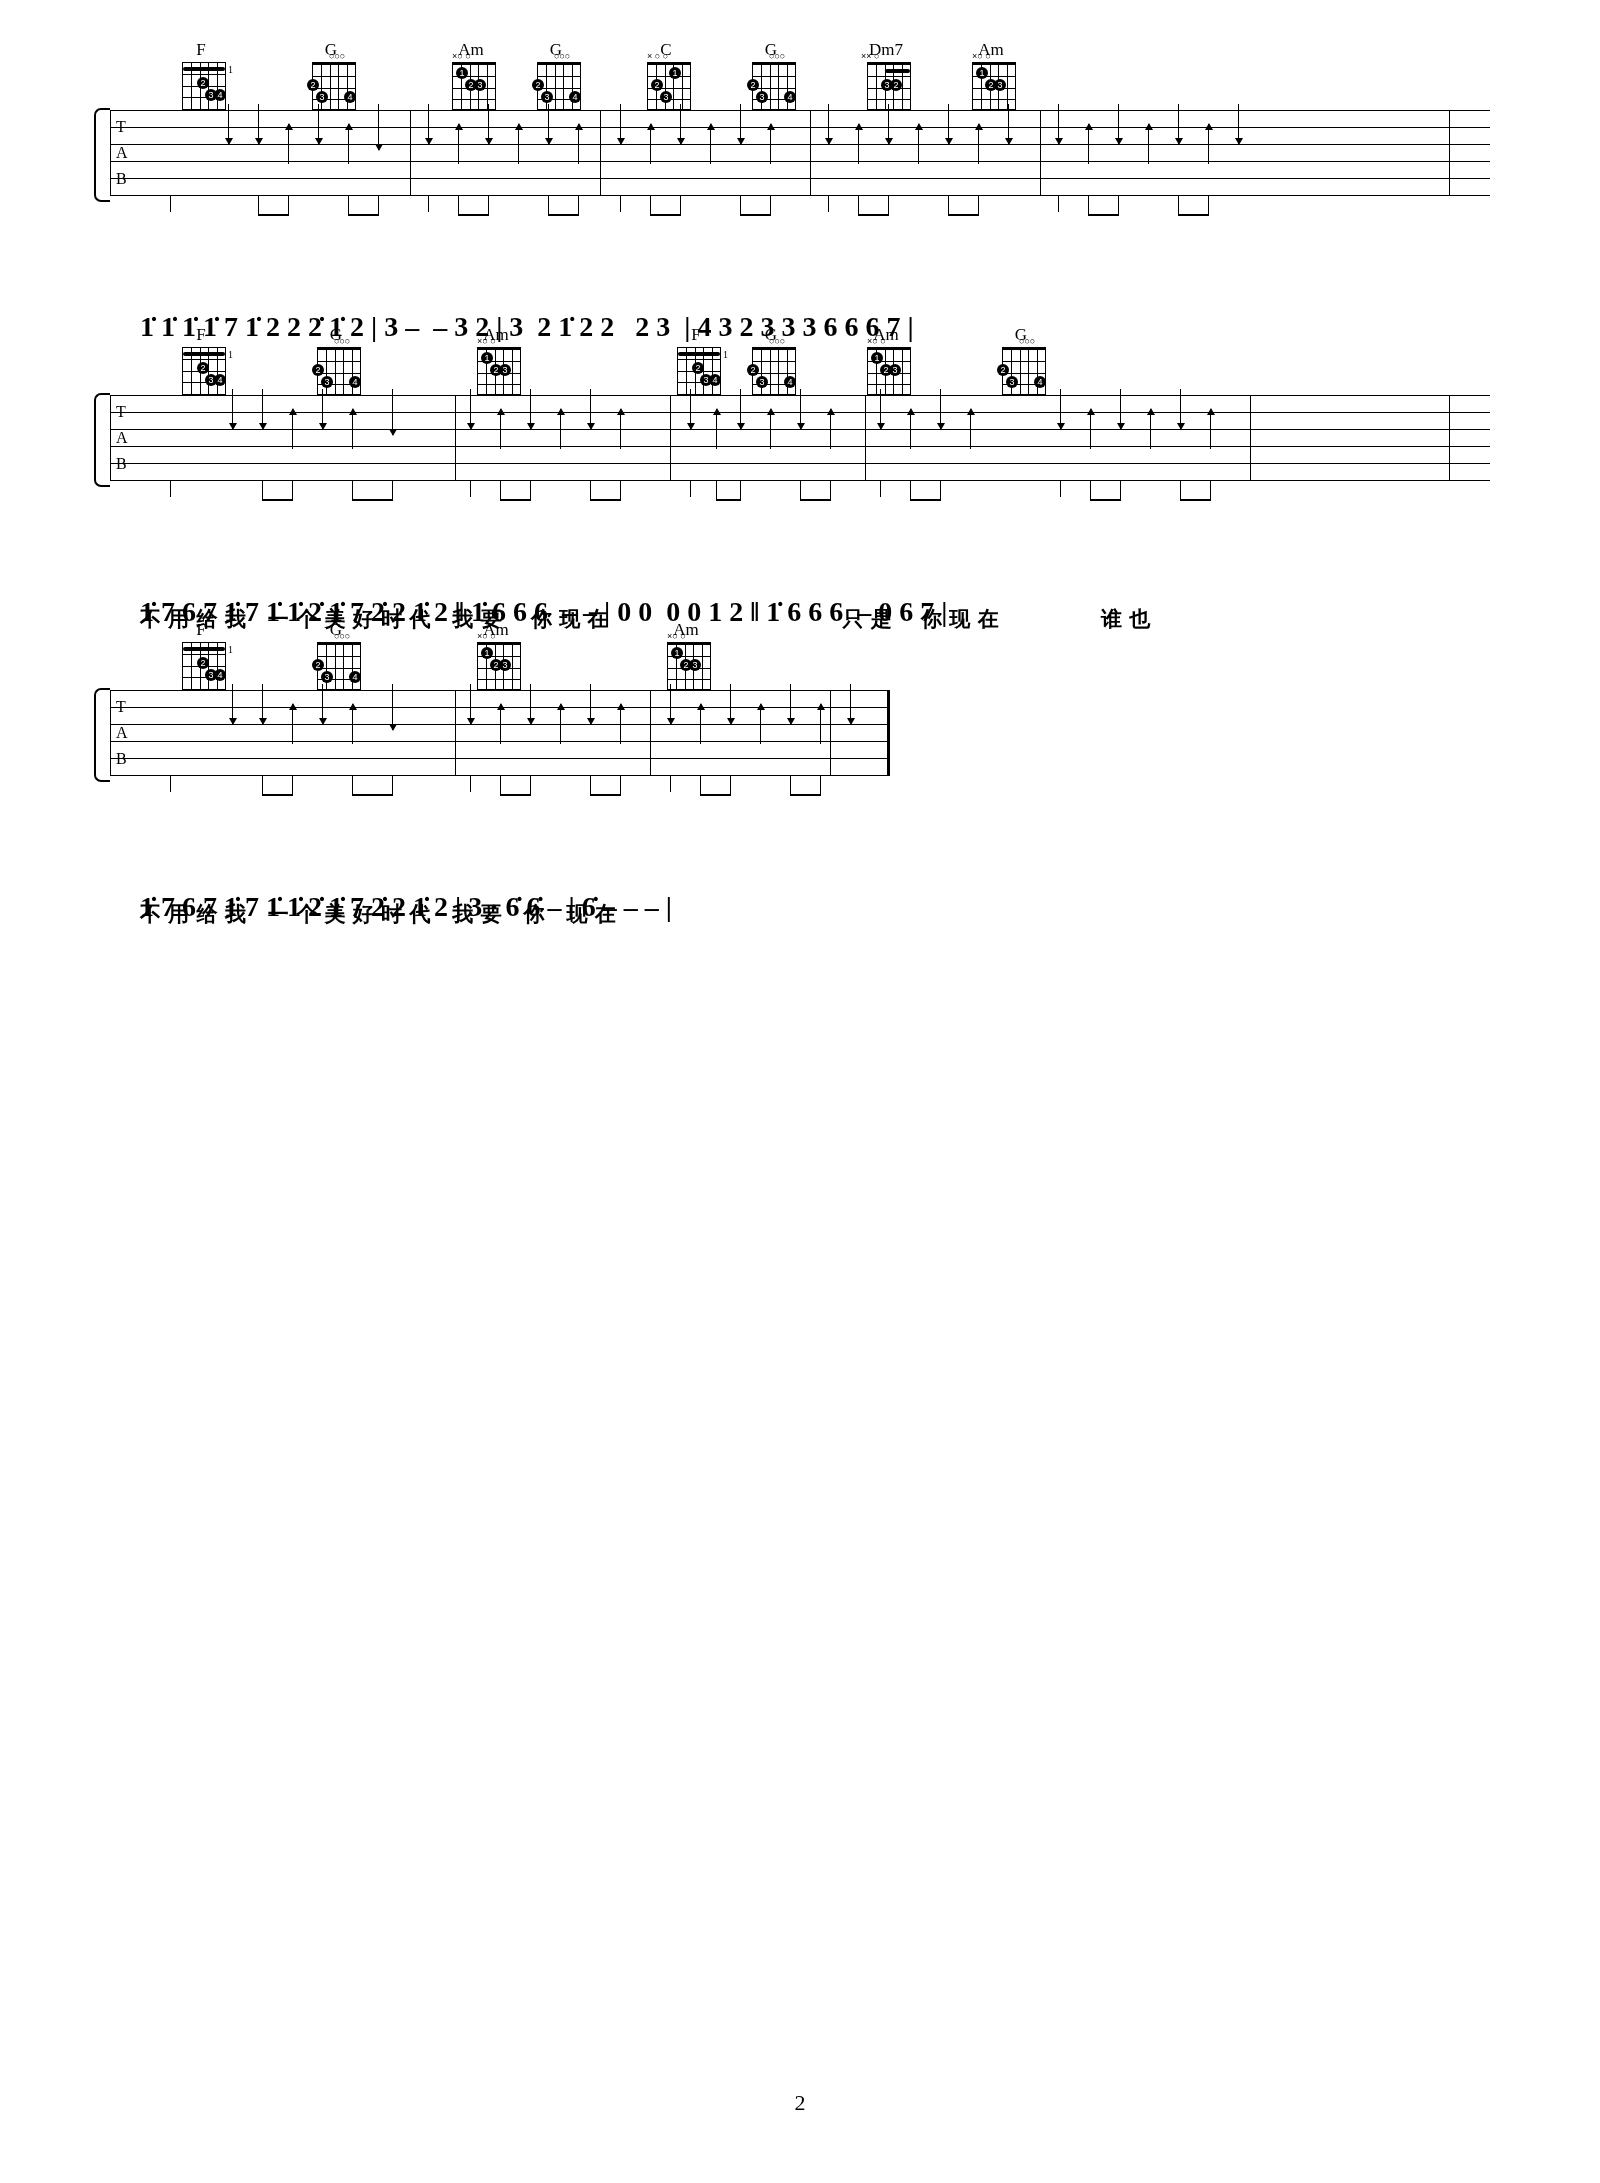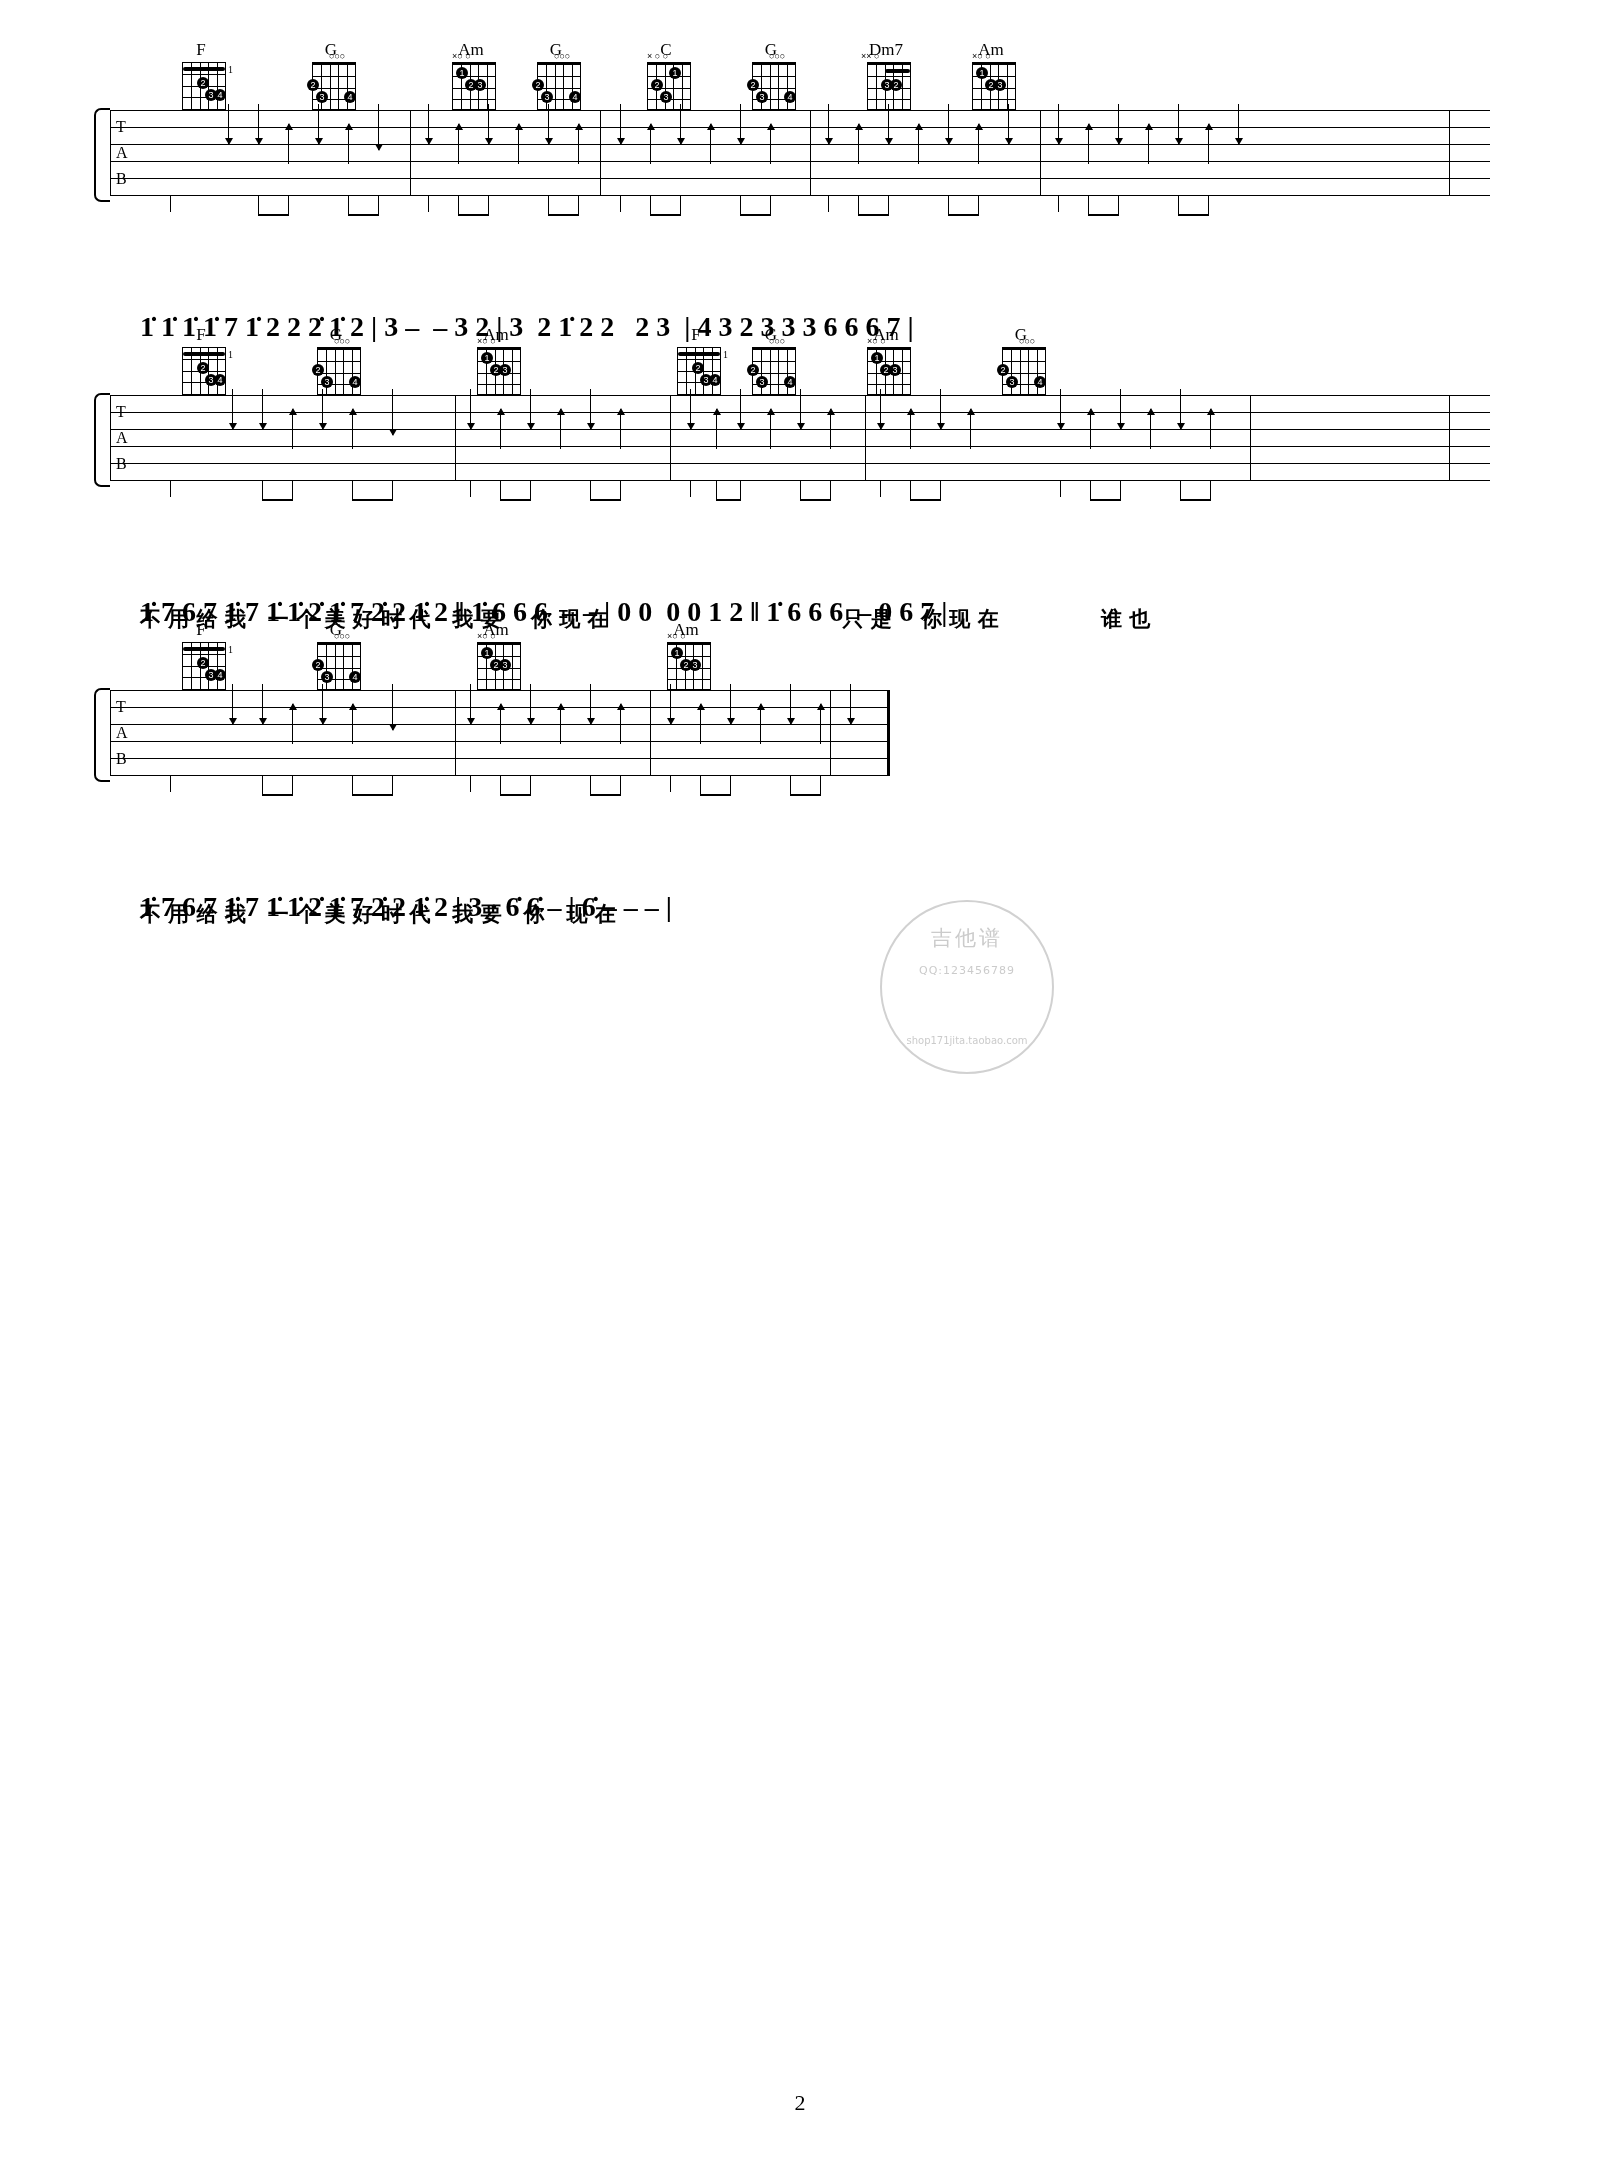--- a/index.html
+++ b/index.html
@@ -984,21 +984,16 @@
       <div class="stem" style="left:710px;top:86px;height:20px"></div>
       <div class="beam" style="left:680px;top:104px;width:31px"></div>
     </div>
 
     <div class="notation" style="top:215px;">
       <div class="numrow">1̇ 7 6 7 1̇ 7 1̇ 1̇ 2̇ 1̇ 7 2̇ 2 1̇ 2 | 3 · 6̇ 6̇ – | 6̇ – – – |</div>
       <div class="lyricrow" style="top:45px;">不 用 给 我   一 个 美 好 时 代   我 要   你   现 在</div>
     </div>
   </div>
 
-  <div class="watermark" style="left:880px; top:900px;">
-    <div class="wm-top">吉他谱</div>
-    <div class="wm-mid">QQ:123456789</div>
-    <div class="wm-bot">shop171jita.taobao.com</div>
-  </div>
 
   <div class="pagenum" style="top:2090px;">2</div>
 
 </div>
 
 </body></html>

